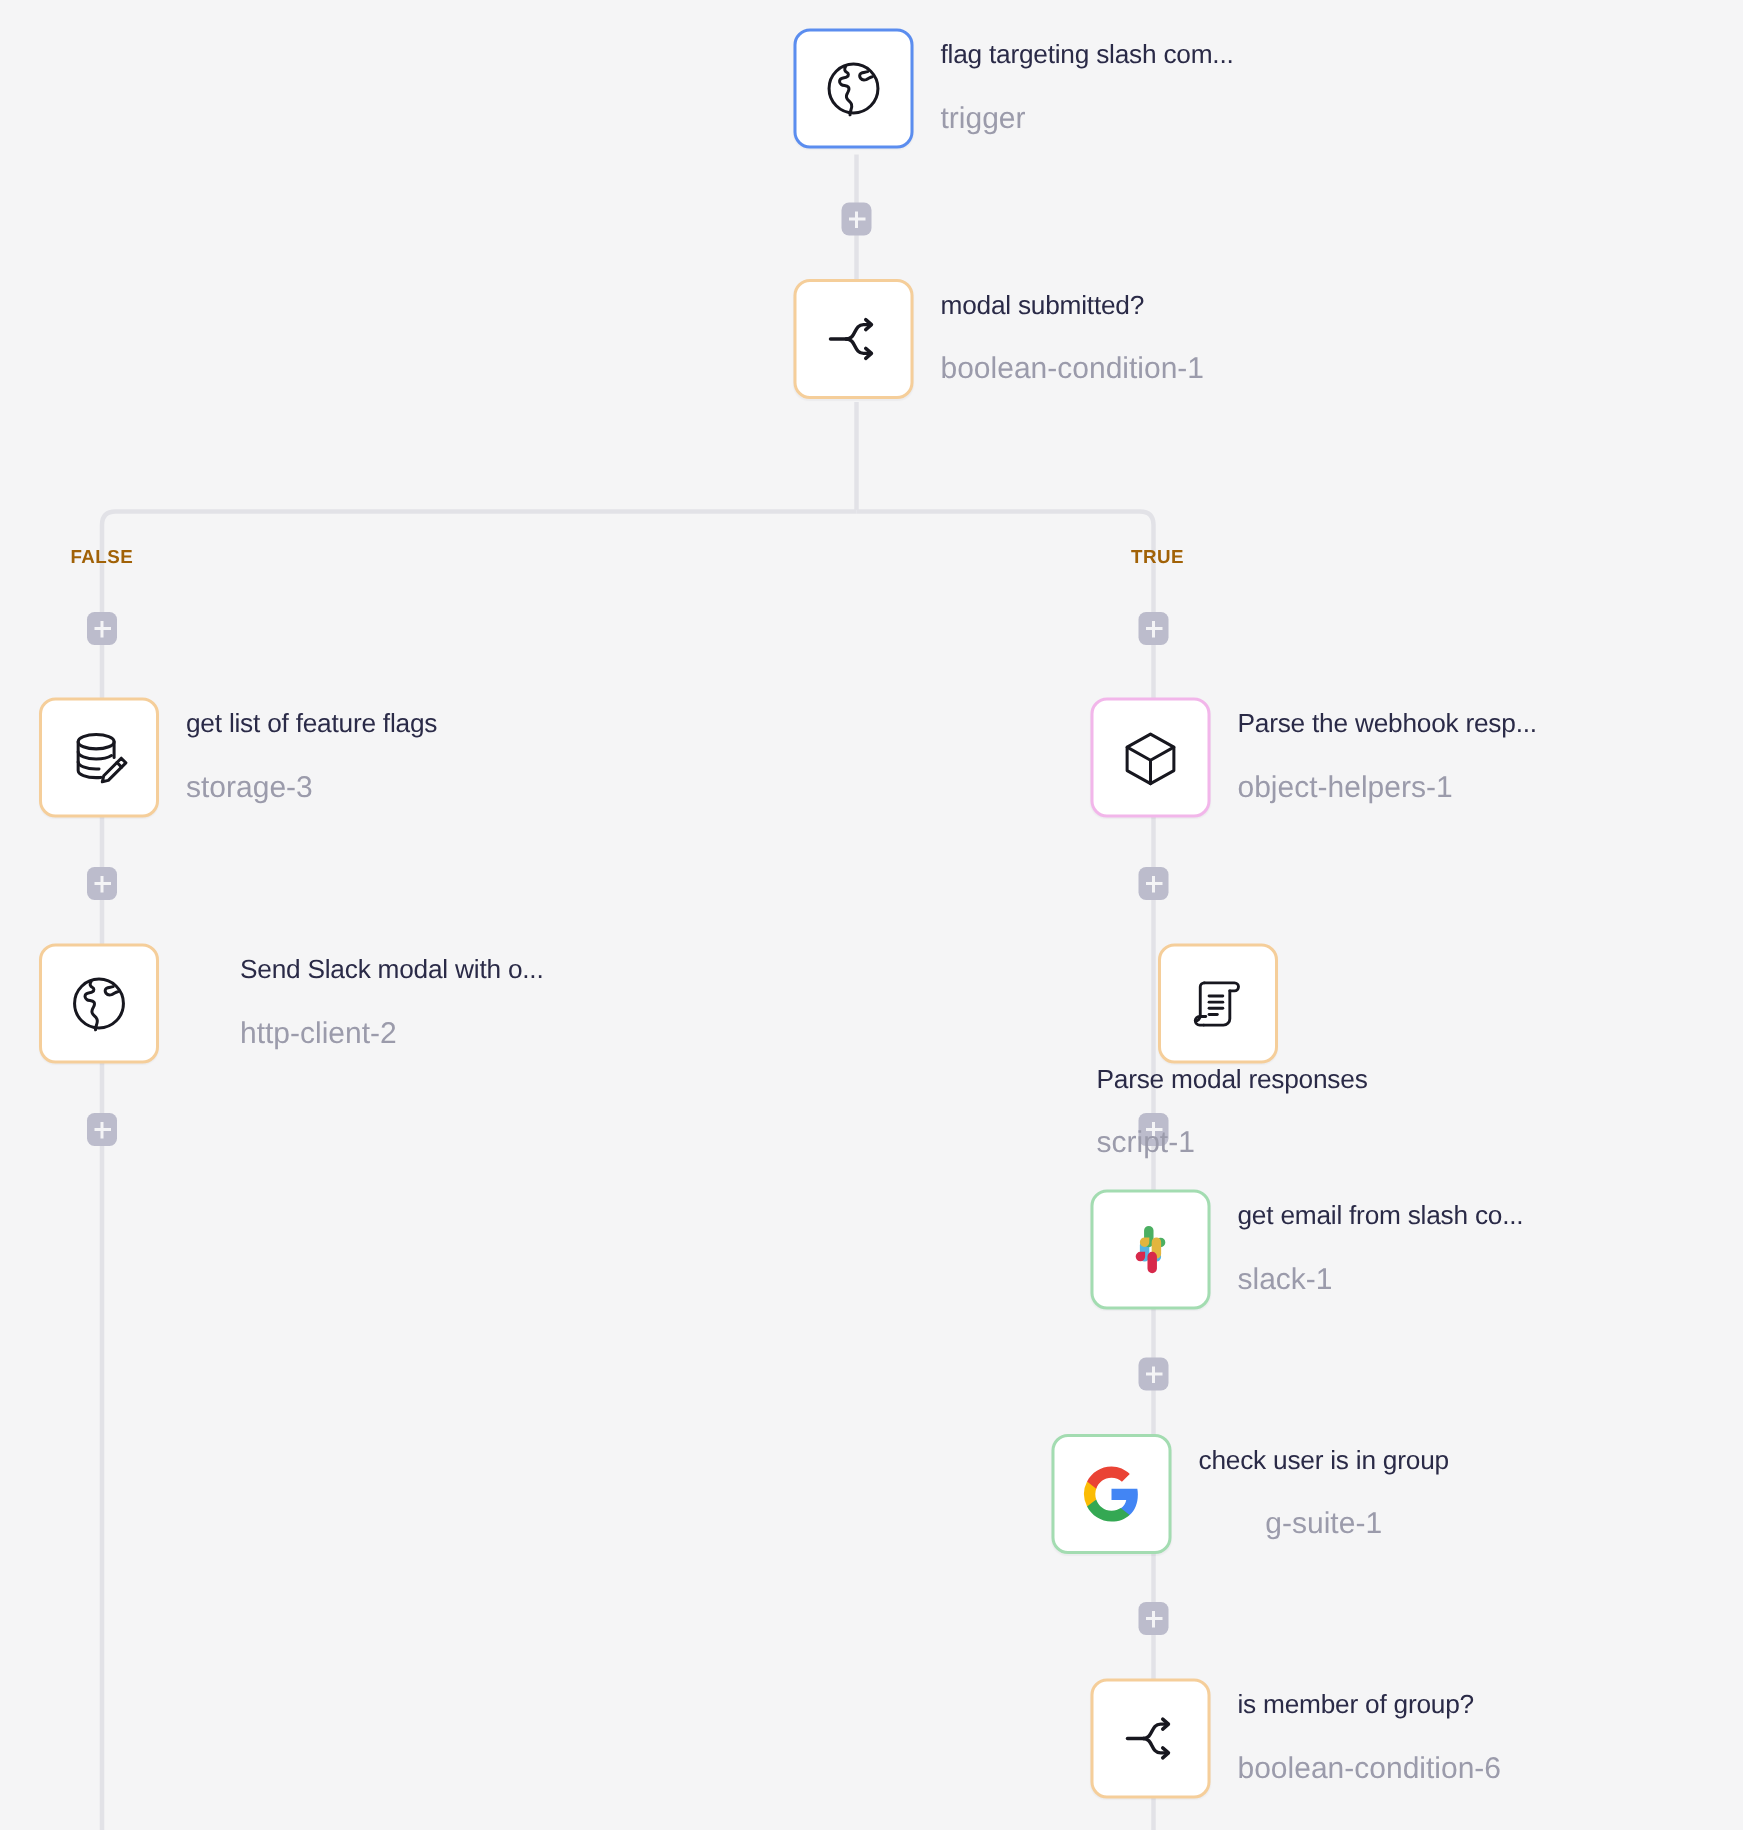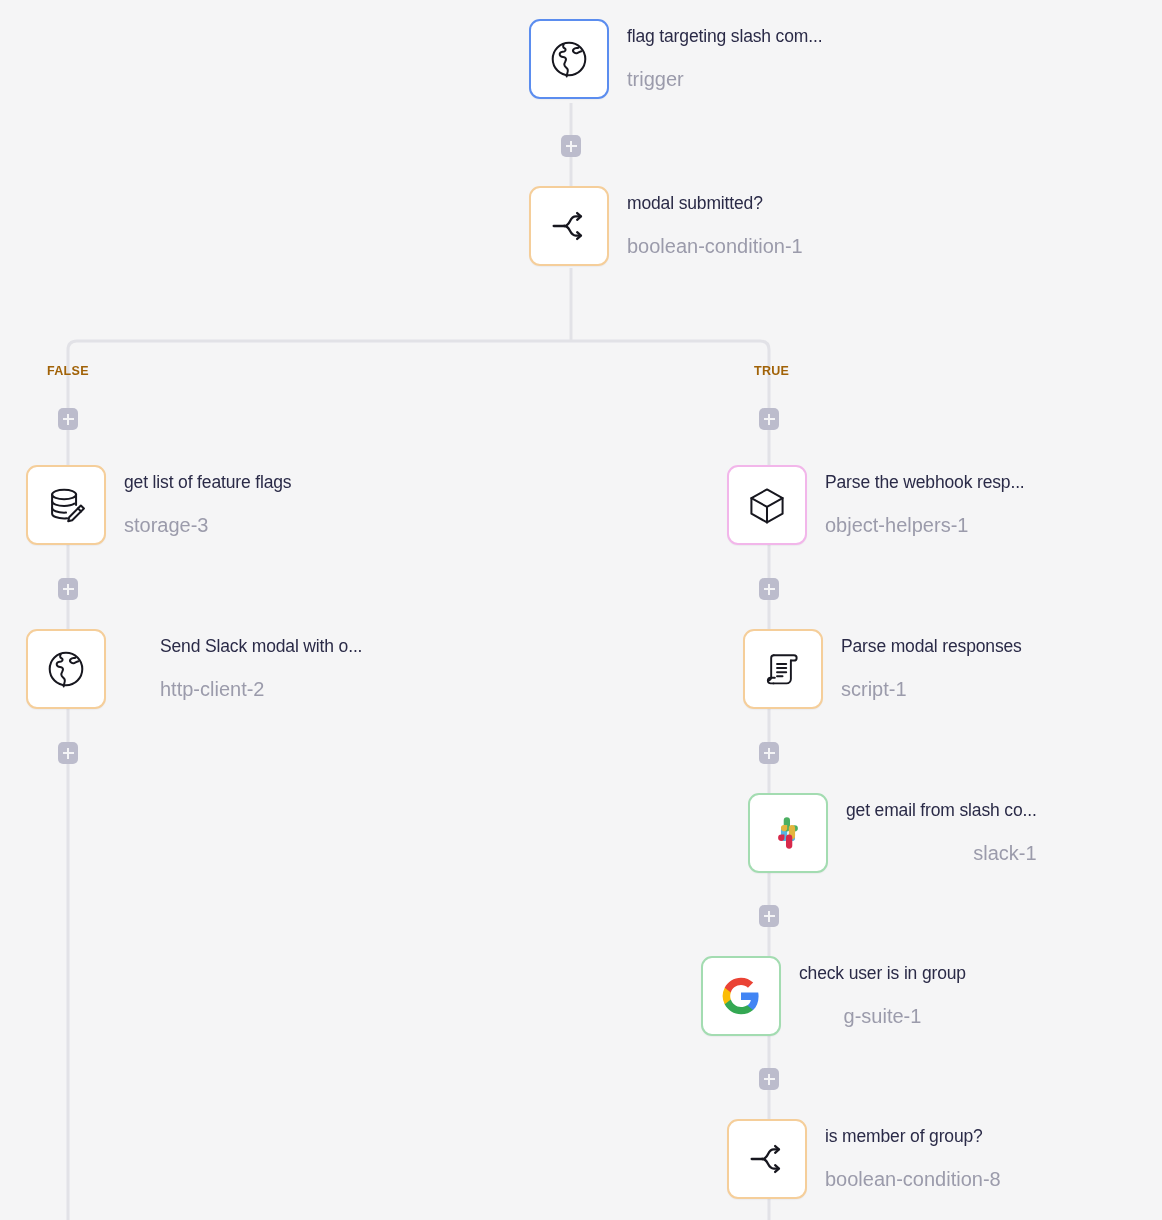--- a/index.html
+++ b/index.html
@@ -215,21 +215,21 @@
           <path d="M41 16.5 V33.5 L24 43"></path>
         </svg>
       </span>
     </div>
     <div class="node-text">
       <div class="node-title">Parse the webhook resp...</div>
       <div class="node-sub">object-helpers-1</div>
     </div>
   </div>
 
-  <div class="node" style="left:743px; top:629px;">
+  <div class="node" style="left:713px; top:629px;flex-direction:column;">
     <div class="node-box accent-orange">
       <span>
         <svg class="icon-svg" width="44" height="44" viewBox="0 0 48 48" fill="none" stroke="#17171f" stroke-width="2.1" stroke-linecap="round" stroke-linejoin="round">
           <path d="M14 9 H36 c1.6 0 2.9 1.3 2.9 2.9 0 1.6-1.3 2.9-2.9 2.9 h-3.4"></path>
           <path d="M32.6 14.8 V35 c0 2.6-2.1 4.7-4.7 4.7 H13.6"></path>
           <path d="M14 9 c-1.6 0-2.9 1.3-2.9 2.9 V33 c0 2-1.6 3.6-3.6 3.6 h0"></path>
           <path d="M7.5 36.6 c0 1.7 1.4 3.1 3.1 3.1 h3"></path>
           <path d="M7.5 36.6 c0-1.7 1.4-3.1 3.1-3.1 h4.5"></path>
           <path d="M17.5 18.5 H27.5"></path>
           <path d="M17.5 23 H27.5"></path>
@@ -237,21 +237,21 @@
           <path d="M17.5 32 H23.5"></path>
         </svg>
       </span>
     </div>
     <div class="node-text">
       <div class="node-title">Parse modal responses</div>
       <div class="node-sub">script-1</div>
     </div>
   </div>
 
-  <div class="node" style="left:748px; top:793px;text-align:right;">
+  <div class="node" style="left:727px; top:793px;">
     <div class="node-box accent-green">
       <span>
         <svg class="icon-svg" width="42" height="42" viewBox="0 0 48 48">
 
           <path fill="#56b4e2" d="M14.1 26.2a3.6 3.6 0 1 1-3.6-3.6h3.6zM15.9 26.2a3.6 3.6 0 0 1 7.2 0v9a3.6 3.6 0 0 1-7.2 0z" transform="rotate(180 19.5 27.9)"></path>
 
           <path fill="#4cAF62" d="M21.8 14.1a3.6 3.6 0 1 1 3.6-3.6v3.6zM21.8 15.9a3.6 3.6 0 0 1 0 7.2h-9a3.6 3.6 0 0 1 0-7.2z" transform="rotate(90 22.7 19.5)"></path>
 
           <path fill="#e3b53e" d="M33.9 21.8a3.6 3.6 0 1 1 3.6 3.6h-3.6zM32.1 21.8a3.6 3.6 0 0 1-7.2 0v-9a3.6 3.6 0 0 1 7.2 0z" transform="rotate(180 28.5 20.1)"></path>
 
@@ -289,17 +289,17 @@
           <path d="M8 24 H19"></path>
           <path d="M19 24 C26 24 24 14 31 14 H36"></path>
           <path d="M19 24 C26 24 24 34 31 34 H36"></path>
           <path d="M32.5 10.5 L36.5 14 L32.5 17.5"></path>
           <path d="M32.5 30.5 L36.5 34 L32.5 37.5"></path>
         </svg>
       </span>
     </div>
     <div class="node-text">
       <div class="node-title">is member of group?</div>
-      <div class="node-sub">boolean-condition-8</div>
+      <div class="node-sub">boolean-condition-6</div>
     </div>
   </div>
 
 </div>
 
 </body></html>

